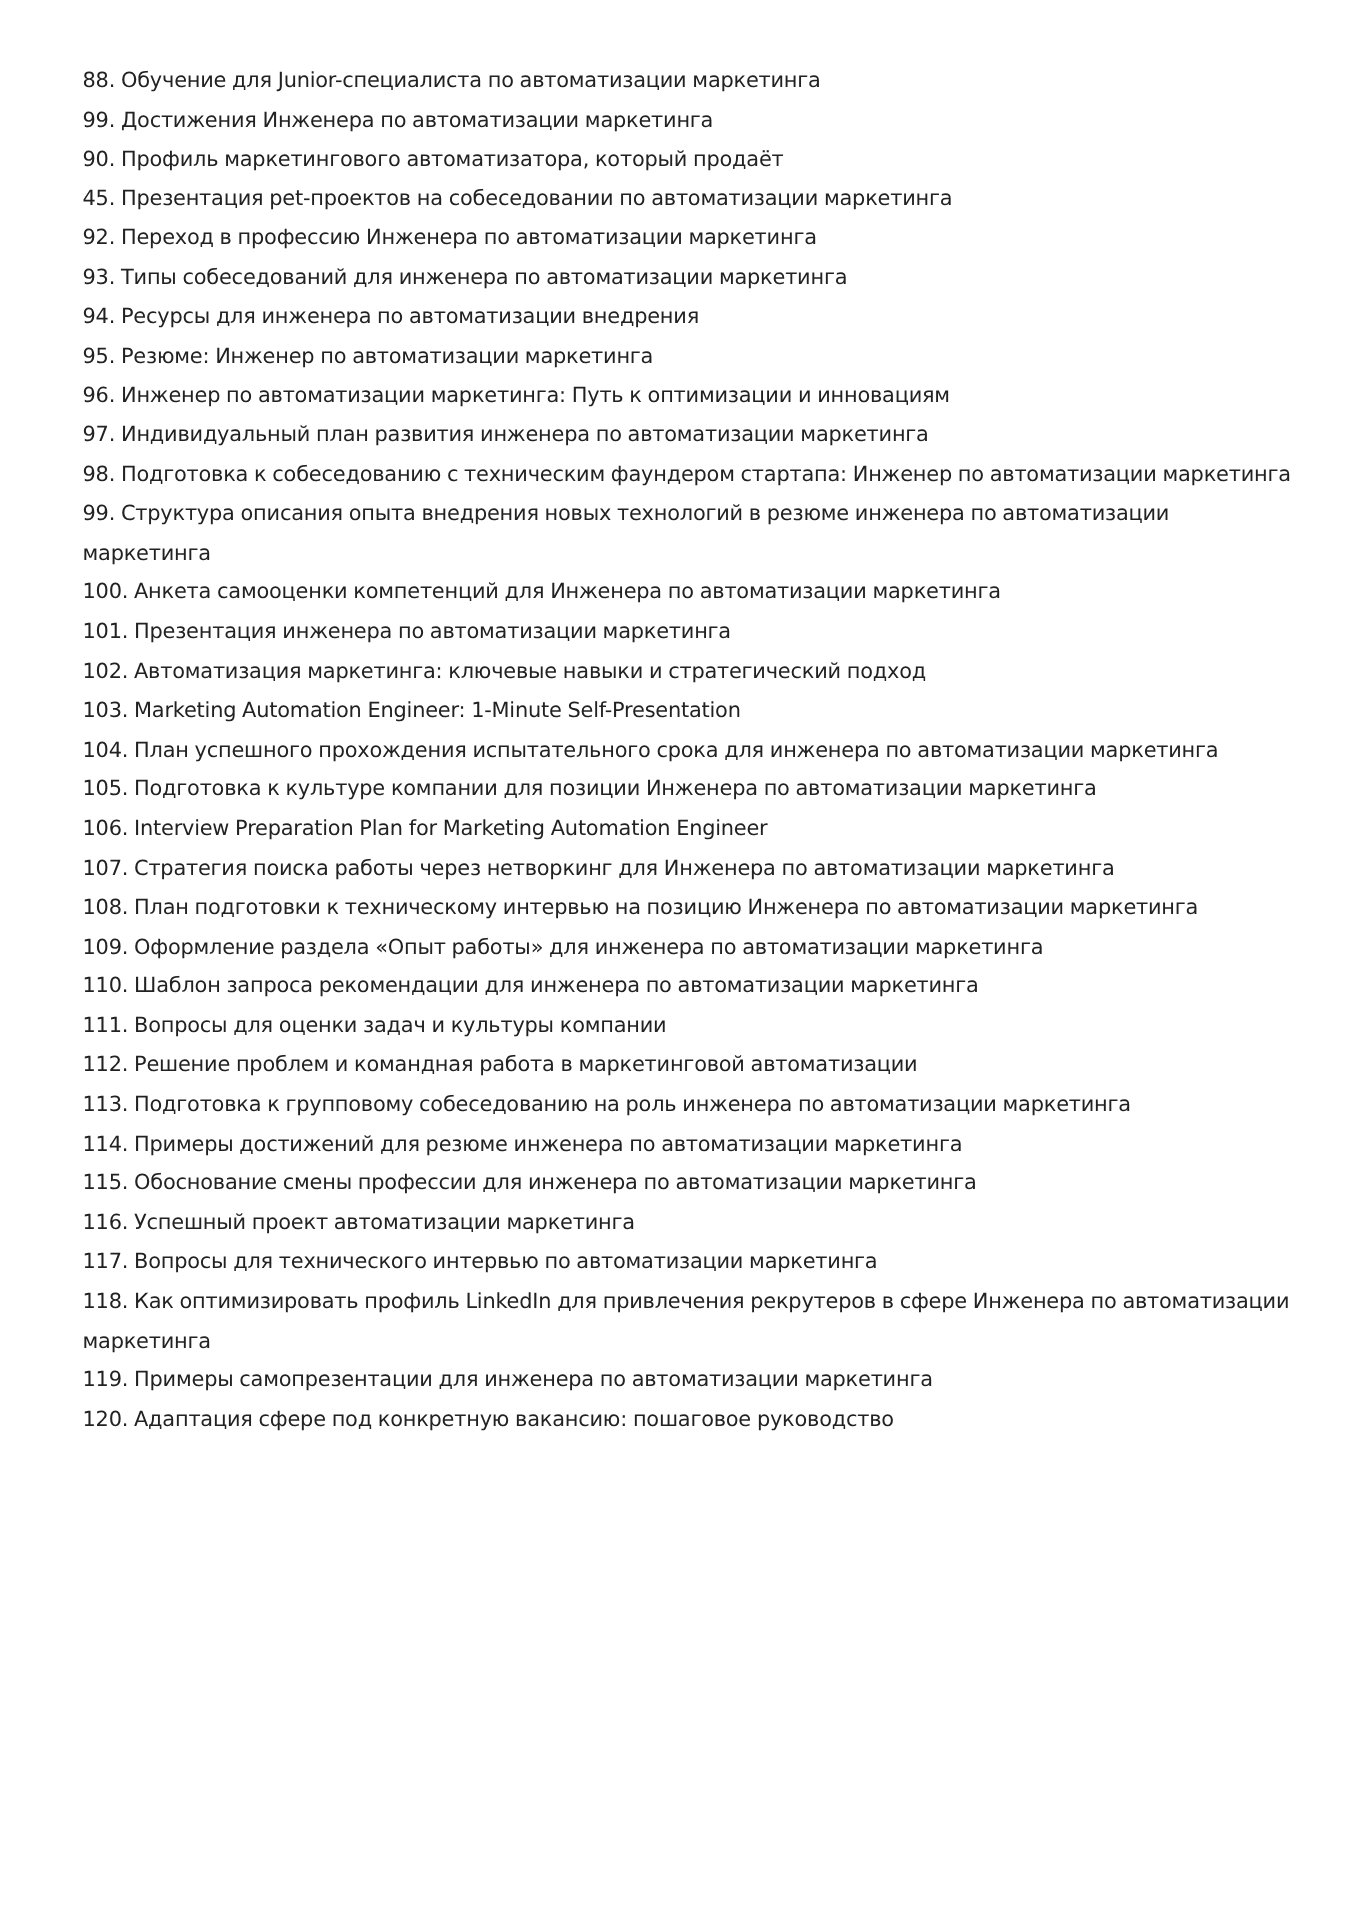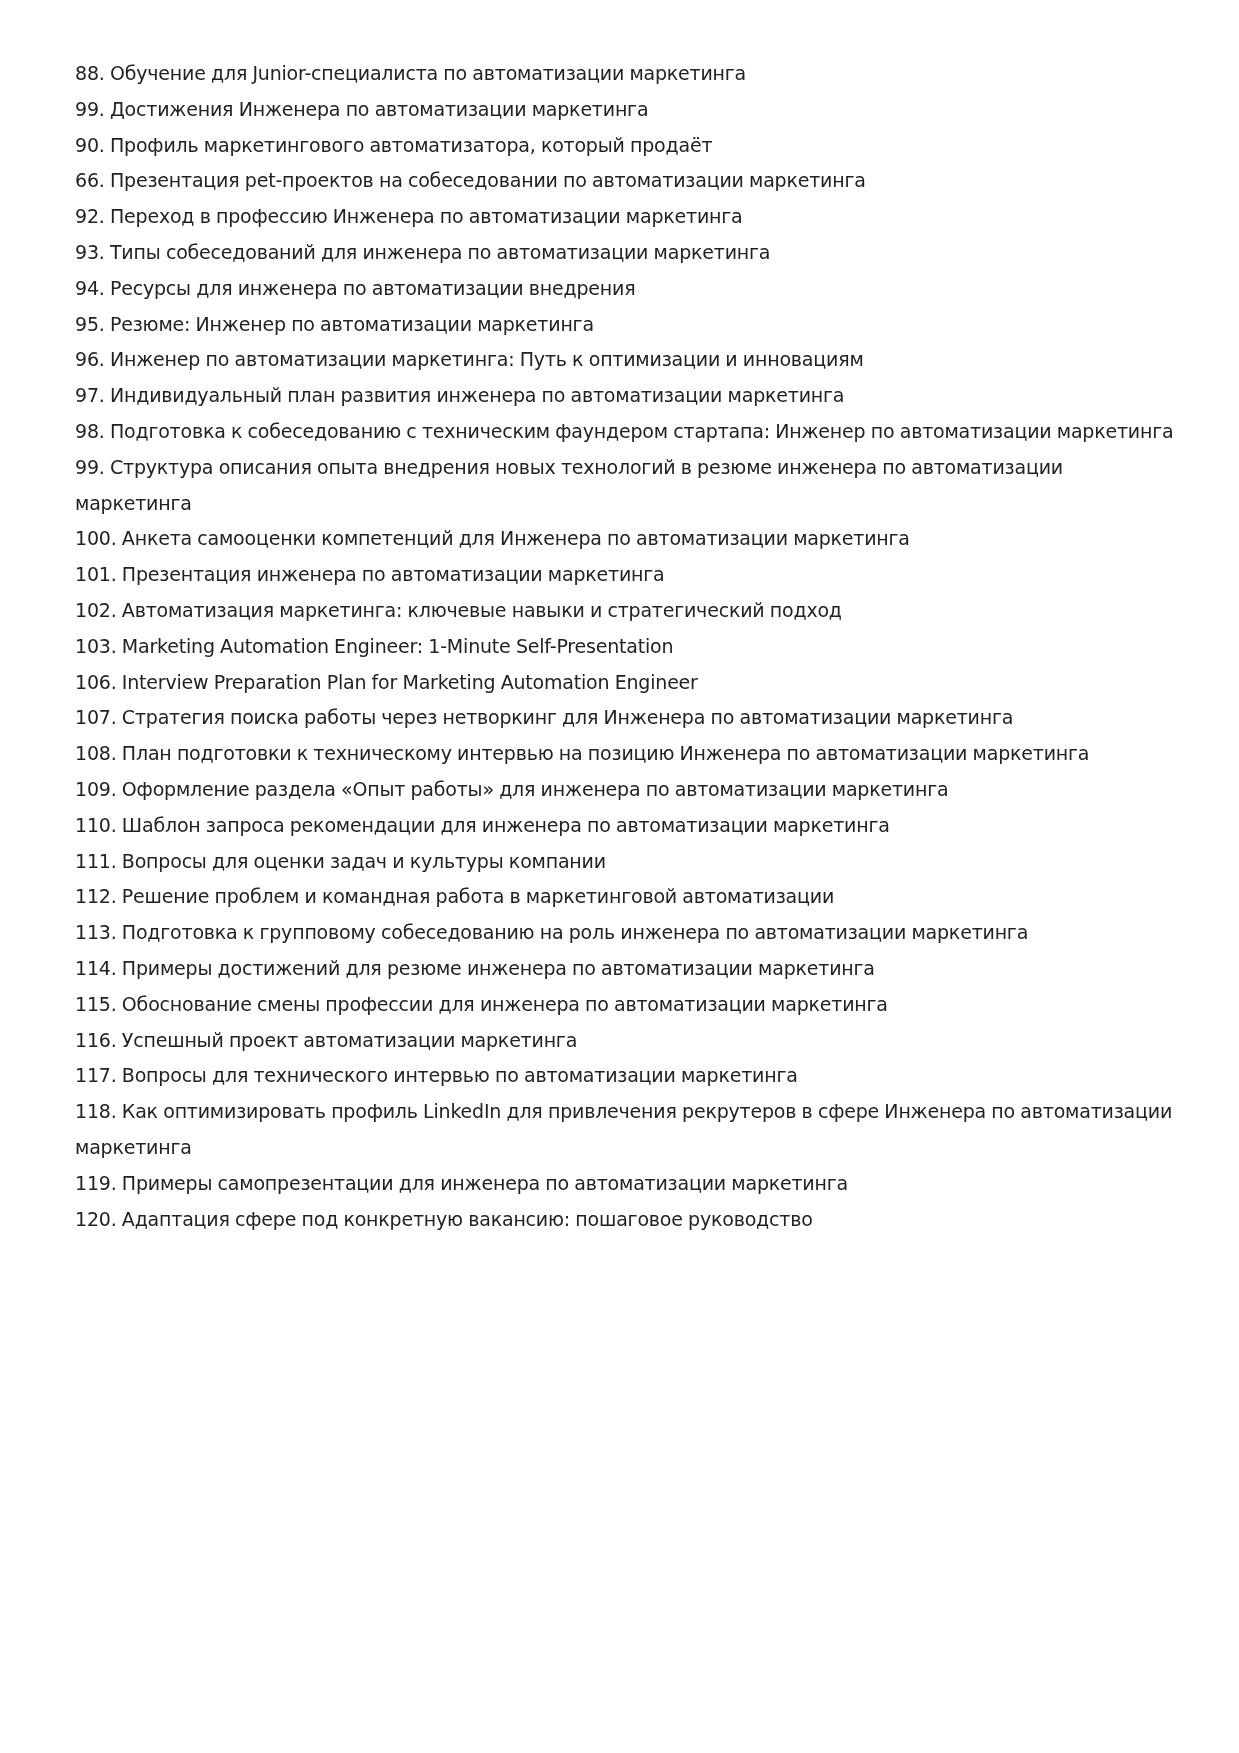--- a/index.html
+++ b/index.html
@@ -31,33 +31,35 @@
     }
   </style>
 </head>
 <body>
 
 <div class="page">
   <div id="list">
       <p class="item"><span>88</span>. <span>Обучение для Junior-специалиста по автоматизации маркетинга</span></p>
       <p class="item"><span>99</span>. <span>Достижения Инженера по автоматизации маркетинга</span></p>
       <p class="item"><span>90</span>. <span>Профиль маркетингового автоматизатора, который продаёт</span></p>
-      <p class="item"><span>66</span>. <span>Презентация pet-проектов на собеседовании по автоматизации маркетинга</span></p>
+      <p class="item"><span>45</span>. <span>Презентация pet-проектов на собеседовании по автоматизации маркетинга</span></p>
       <p class="item"><span>92</span>. <span>Переход в профессию Инженера по автоматизации маркетинга</span></p>
       <p class="item"><span>93</span>. <span>Типы собеседований для инженера по автоматизации маркетинга</span></p>
       <p class="item"><span>94</span>. <span>Ресурсы для инженера по автоматизации внедрения</span></p>
       <p class="item"><span>95</span>. <span>Резюме: Инженер по автоматизации маркетинга</span></p>
       <p class="item"><span>96</span>. <span>Инженер по автоматизации маркетинга: Путь к оптимизации и инновациям</span></p>
       <p class="item"><span>97</span>. <span>Индивидуальный план развития инженера по автоматизации маркетинга</span></p>
       <p class="item"><span>98</span>. <span>Подготовка к собеседованию с техническим фаундером стартапа: Инженер по автоматизации маркетинга</span></p>
       <p class="item"><span>99</span>. <span>Структура описания опыта внедрения новых технологий в резюме инженера по автоматизации маркетинга</span></p>
       <p class="item"><span>100</span>. <span>Анкета самооценки компетенций для Инженера по автоматизации маркетинга</span></p>
       <p class="item"><span>101</span>. <span>Презентация инженера по автоматизации маркетинга</span></p>
       <p class="item"><span>102</span>. <span>Автоматизация маркетинга: ключевые навыки и стратегический подход</span></p>
       <p class="item"><span>103</span>. <span>Marketing Automation Engineer: 1-Minute Self-Presentation</span></p>
+      <p class="item"><span>104</span>. <span>План успешного прохождения испытательного срока для инженера по автоматизации маркетинга</span></p>
+      <p class="item"><span>105</span>. <span>Подготовка к культуре компании для позиции Инженера по автоматизации маркетинга</span></p>
       <p class="item"><span>106</span>. <span>Interview Preparation Plan for Marketing Automation Engineer</span></p>
       <p class="item"><span>107</span>. <span>Стратегия поиска работы через нетворкинг для Инженера по автоматизации маркетинга</span></p>
       <p class="item"><span>108</span>. <span>План подготовки к техническому интервью на позицию Инженера по автоматизации маркетинга</span></p>
       <p class="item"><span>109</span>. <span>Оформление раздела «Опыт работы» для инженера по автоматизации маркетинга</span></p>
       <p class="item"><span>110</span>. <span>Шаблон запроса рекомендации для инженера по автоматизации маркетинга</span></p>
       <p class="item"><span>111</span>. <span>Вопросы для оценки задач и культуры компании</span></p>
       <p class="item"><span>112</span>. <span>Решение проблем и командная работа в маркетинговой автоматизации</span></p>
       <p class="item"><span>113</span>. <span>Подготовка к групповому собеседованию на роль инженера по автоматизации маркетинга</span></p>
       <p class="item"><span>114</span>. <span>Примеры достижений для резюме инженера по автоматизации маркетинга</span></p>
       <p class="item"><span>115</span>. <span>Обоснование смены профессии для инженера по автоматизации маркетинга</span></p>

